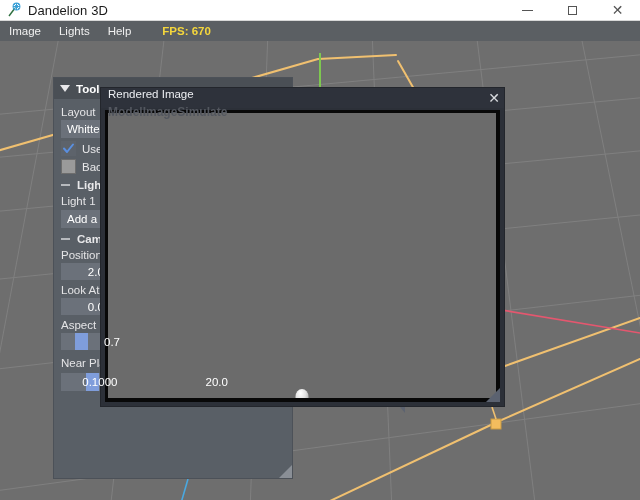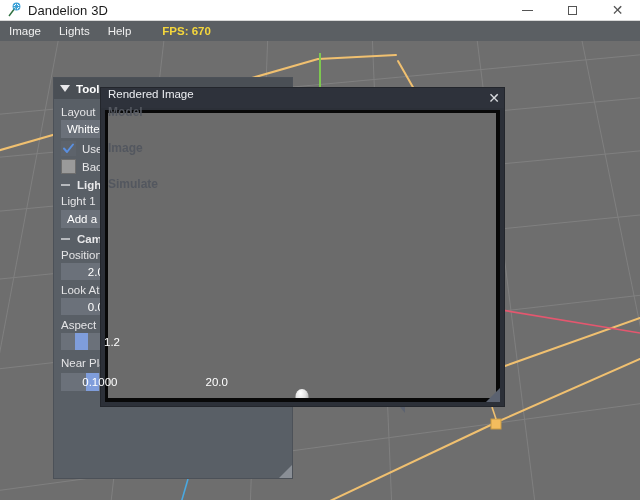--- a/index.html
+++ b/index.html
@@ -204,25 +204,24 @@
   .rw-grip {
     position: absolute; right: 0; bottom: 0;
     width: 0; height: 0;
     border-left: 14px solid transparent;
     border-bottom: 14px solid #5b6270;
   }
 
   
   .ghost-tabs {
     position: absolute; left: 108px; top: 105px;
-    display: flex; gap: 22px;
+    display: flex; 
     font-size: 12px; font-weight: 600; color: #53575f;
     z-index: 1;
     white-space: nowrap;
-    flex-direction: column;
   }
 </style>
 </head>
 <body>
 
 <div id="app">
 
   <div class="viewport">
     <svg width="640" height="459" viewBox="0 0 640 459" xmlns="http://www.w3.org/2000/svg">
       <rect x="0" y="0" width="640" height="459" fill="#6e6e6e"></rect>
@@ -314,21 +313,21 @@
       </div>
 
       <div class="tp-label">Look At</div>
       <div class="tp-field">
         <span>0.00</span>
       </div>
 
       <div class="tp-label">Aspect Ra</div>
       <div class="tp-slider">
         <span class="slider-handle" style="left:14px;"></span>
-        <span class="slider-text" style="margin-left:26px;">1.2</span>
+        <span class="slider-text" style="margin-left:26px;">0.7</span>
       </div>
 
       <div style="display:flex;">
         <div class="tp-label" style="width:96px;">Near Plan</div>
         <div class="tp-label">Far Plane</div>
       </div>
 
       <div class="plane-row">
         <div class="plane-field">
           <span class="slider-handle" style="left:25px;"></span>

